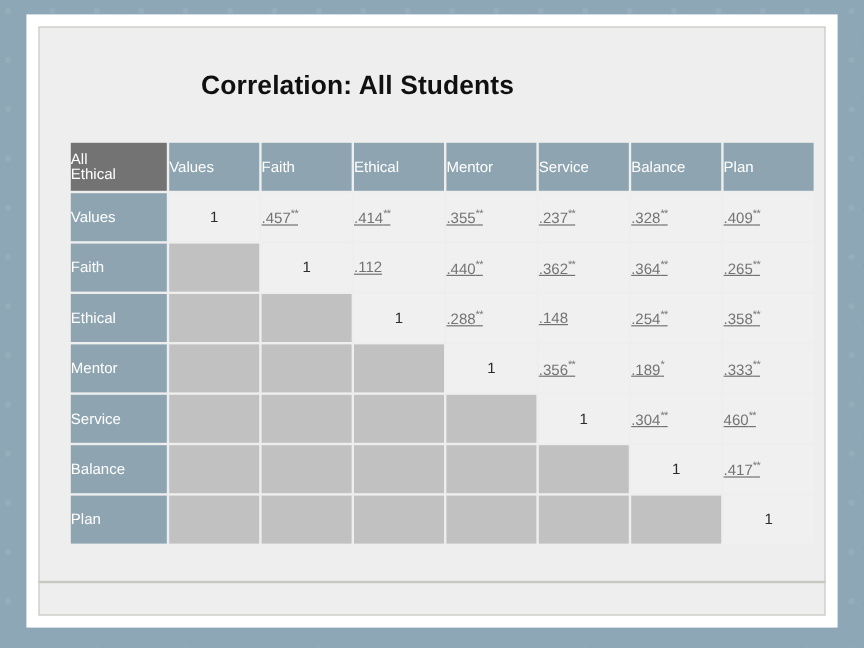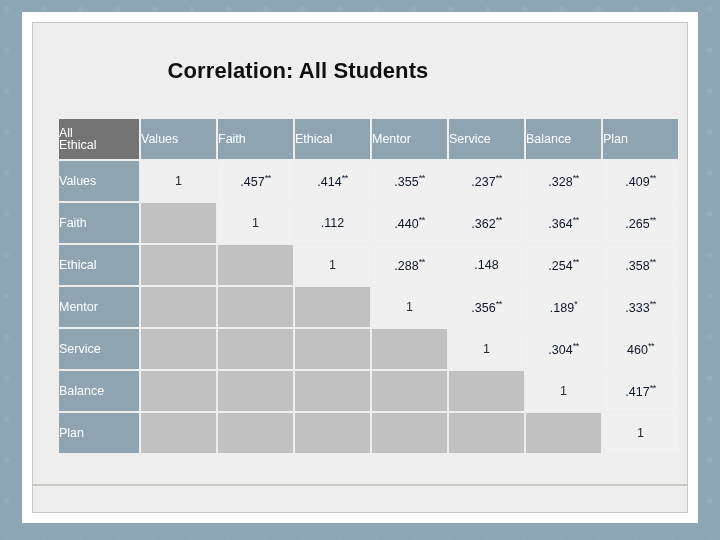--- a/index.html
+++ b/index.html
@@ -111,24 +111,25 @@
     background: #8ea5b1;
     color: #ffffff;
     text-align: left;
     padding-left: 8px;
     font-size: 12.5px;
   }
 
   
   td.value {
     background: #f0f0f0;
-    color: #0f172a;
-    text-align: center;
+    color: #737373;
+    text-align: left;
     padding-right: 12px;
     font-size: 14px;
+    text-decoration: underline;
   }
   td.diag {
     background: #f0f0f0;
     color: #2b2b2b;
     text-align: center;
     font-size: 14px;
   }
   td.blank {
     background: #c1c1c1;
   }

